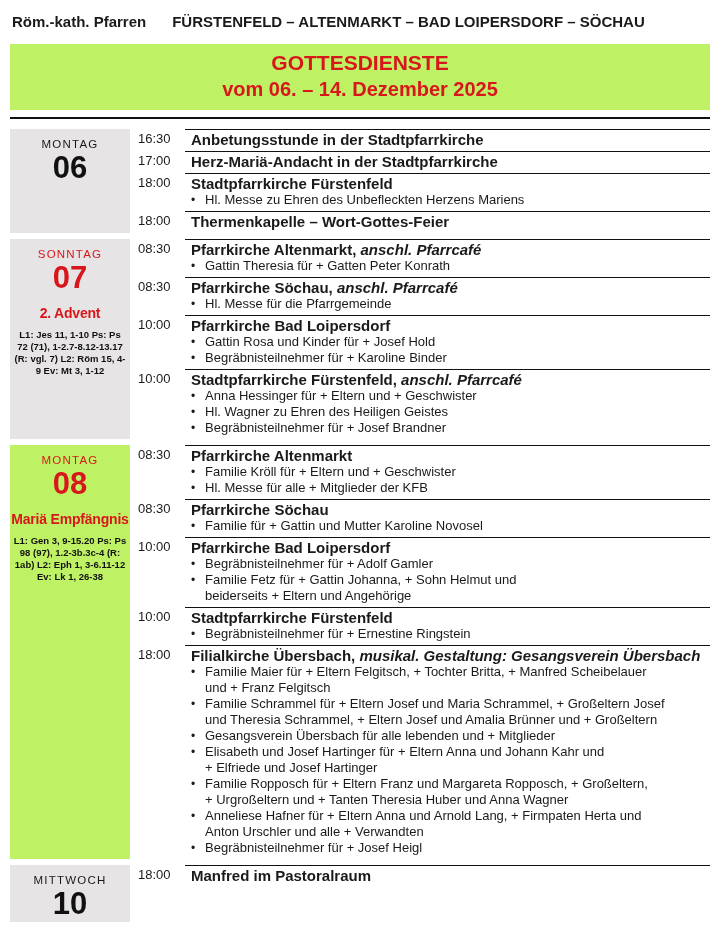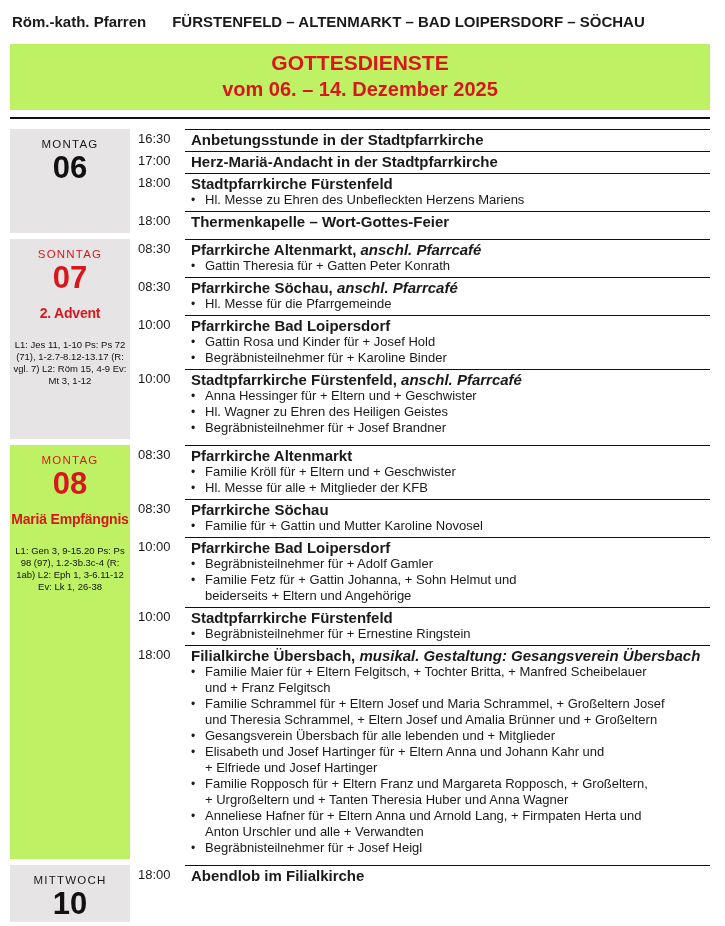--- a/index.html
+++ b/index.html
@@ -22,22 +22,22 @@
   .day-section { display:flex; margin-bottom:6px; }
   .day-box { width:120px; flex:none; background:#e6e4e4; text-align:center;
     padding-top:9px; box-sizing:border-box; }
   .day-box.light { background:#bef264; }
   .day-name { font-size:11.5px; letter-spacing:1.2px; color:#1a1a1a; }
   .day-box.red .day-name { color:#d8171c; }
   .day-number { font-size:31px; font-weight:bold; line-height:1.15; color:#111; }
   .day-box.red .day-number { color:#d8171c; }
   .day-feast { font-size:14px; font-weight:bold; color:#d8171c; margin-top:9px;
     white-space:nowrap; letter-spacing:-0.2px; }
-  .day-readings { font-size:9.5px; font-weight:normal; line-height:12px;
-    color:#111; margin-top:18px; padding:0 3px; }
+  .day-readings { font-size:9.5px; font-weight:bold; line-height:12px;
+    color:#111; margin-top:8px; padding:0 3px; }
   
   .day-content { flex:1; min-width:0; }
   .entry-row { display:flex; }
   .entry-time { width:55px; flex:none; box-sizing:border-box; padding-left:8px;
     padding-top:2px; font-size:13px; }
   .entry-body { flex:1; min-width:0; border-top:1.5px solid #111;
     padding:2px 0 3px 6px; }
   .entry-title { font-size:15px; font-weight:bold; line-height:16px; }
   .entry-title .it { font-style:italic; }
   .bullet-row { display:flex; line-height:16px; }
@@ -260,19 +260,19 @@
       </div>
       <div class="day-section">
         <div class="day-box last-daybox">
           <div class="day-name">MITTWOCH</div>
           <div class="day-number">10</div>
         </div>
         <div class="day-content">
           <div class="entry-row">
             <div class="entry-time">18:00</div>
             <div class="entry-body">
-              <div class="entry-title"><span>Abendlob im Filialkirche</span></div>
+              <div class="entry-title"><span>Manfred im Pastoralraum</span></div>
             </div>
           </div>
         </div>
       </div>
     </div>
 </div>
 
 </body></html>

